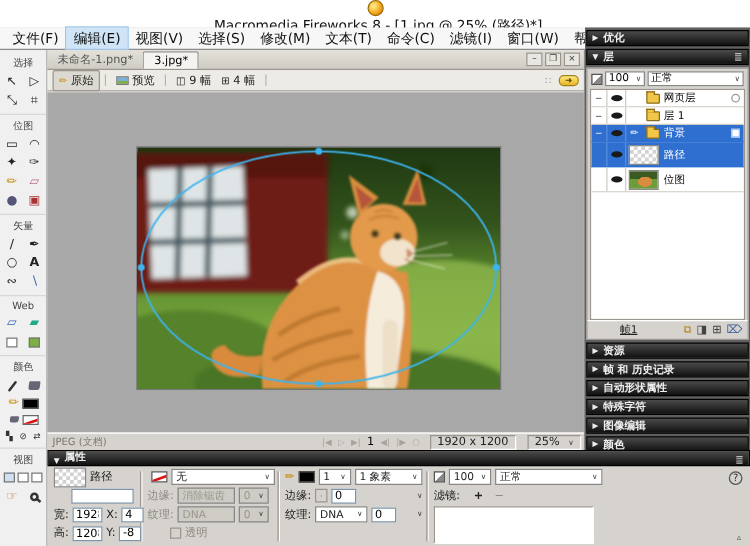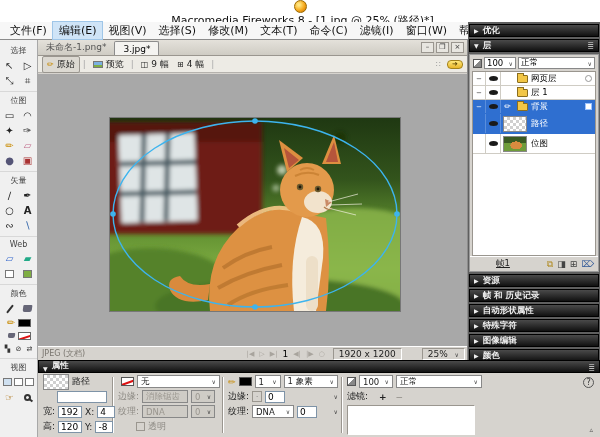--- a/index.html
+++ b/index.html
@@ -66,21 +66,21 @@
   .canvas { position:absolute; left:0; top:34px; width:429px; height:272px; background:#a8a8a8; overflow:hidden; }
   .photo { position:absolute; left:72px; top:44px; width:290px; height:193px; box-shadow:0 0 0 1px #777; }
   .statusbar { position:absolute; left:0; bottom:0; width:429px; height:14px; background:#d6d3ce;
     border-top:1px solid #fff; display:flex; align-items:center; font-size:8px; color:#7a766f; }
   .ftype { margin-left:4px; }
   .snav { margin-left:auto; display:flex; align-items:center; gap:5px; color:#666; font-size:7px; }
   .snav .dim { color:#a8a49d; }
   .framenum { color:#000; font-size:9px; }
   .sbox { border:1px solid; border-color:#9a968f #fff #fff #9a968f; padding:0 5px; height:12px;
     line-height:11px; color:#222; font-size:9px; background:#d6d3ce; white-space:nowrap; }
-  .zoombox { display:flex; align-items:center; gap:20px; margin-right:2px; }
+  .zoombox { display:flex; align-items:center; gap:9px; margin-right:2px; }
   
   .dock { position:absolute; left:468px; top:22px; width:132px; height:340px; background:#5f5f5f; padding:2px 1px 0 1px; }
   .hdr { height:13px; background:linear-gradient(#4a4a4a,#111); border:1px solid #000; color:#eee;
     font-size:8.5px; font-weight:bold; display:flex; align-items:center; padding:0 4px; margin-bottom:2px; }
   .hdr .arr { font-size:6px; margin-right:4px; }
   .hdr .opt { margin-left:auto; font-size:8px; color:#bbb; }
   .layersbody { background:#d6d3ce; border:1px solid #9a9a9a; margin-bottom:2px; height:218px;
     display:flex; flex-direction:column; font-size:9px; }
   .moderow { display:flex; align-items:center; gap:2px; padding:2px 3px; }
   .opbadge { width:9px; height:9px; border:1px solid #555; background:linear-gradient(135deg,#fff 50%,#888 50%); flex:none; }

